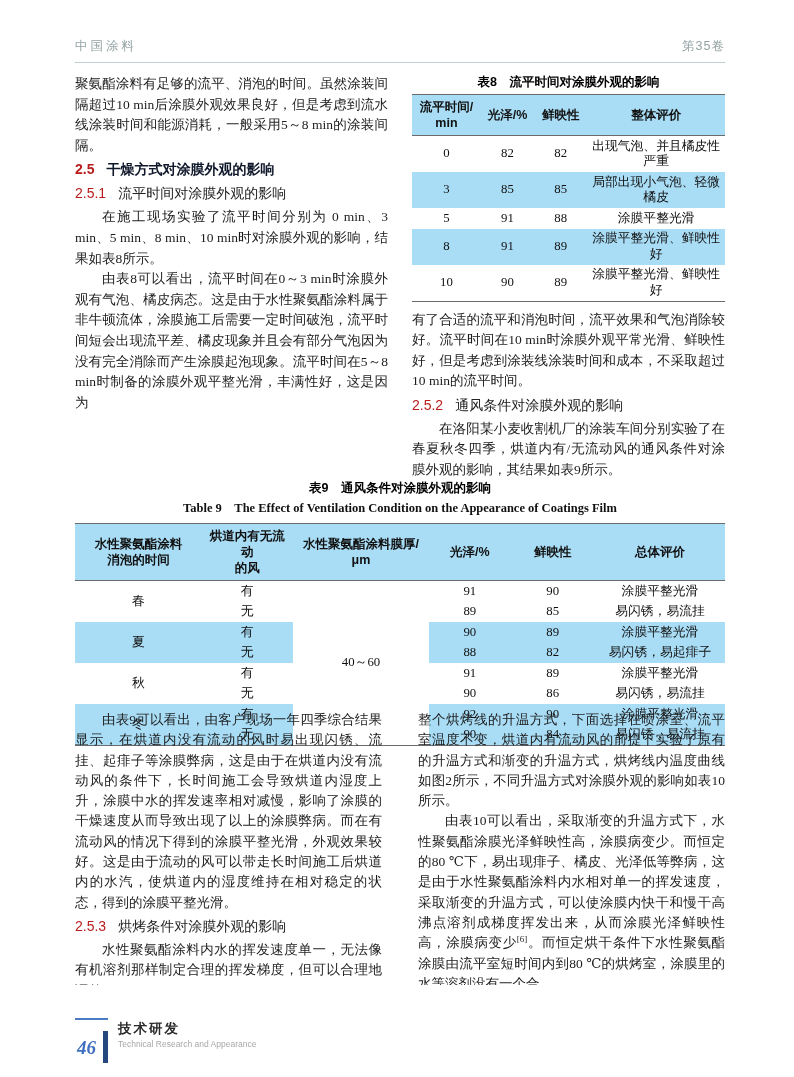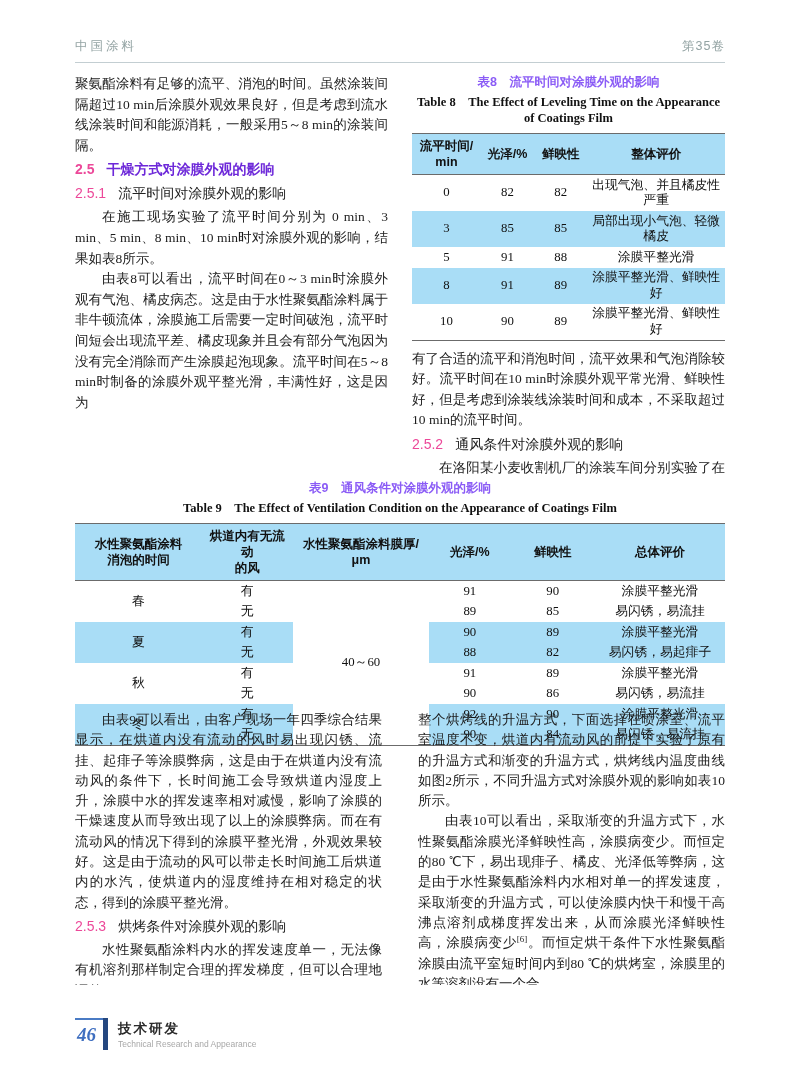--- a/index.html
+++ b/index.html
@@ -17,55 +17,55 @@
     font-size:12.5px;color:#93a3a3;letter-spacing:3px;
     border-bottom:1px solid #c3ced2;padding-bottom:7px;
   }
   .page-header .vol{letter-spacing:1px;}
   
   .block{position:absolute;left:75px;width:650px;}
   .top-row{top:74px;display:flex;gap:24px;height:402px;overflow:hidden;}
   .t9-block{top:480px;}
   .bottom-row{top:710px;display:flex;gap:36px;height:275px;overflow:hidden;}
   .col{width:313px;overflow:hidden;}
-  p{margin:0;font-size:13.5px;line-height:20.6px;text-align:justify;text-indent:2em;font-family:Liberation Serif, serif;}
+  p{margin:0;font-size:13.5px;line-height:20.6px;text-align:justify;text-indent:2em;}
   p.noindent{text-indent:0;}
   .bottom-row p{line-height:20.3px;}
   sup.ref{font-size:9px;line-height:0;}
   
   .sec-h{margin:3px 0 3px 0;font-family:"Liberation Sans","DejaVu Sans",sans-serif;
     font-size:14px;font-weight:600;line-height:21px;}
-  .sec-h .num{color:#ec4899;margin-right:12px;}
+  .sec-h .num{color:#b91c1c;margin-right:12px;}
   .sec-h.lvl2{font-weight:500;}
   .sec-h.lvl2 .title{color:#222;}
-  .sec-h.lvl1 .title{color:#6d28d9;}
+  .sec-h.lvl1 .title{color:#0f172a;}
   
   .cap-zh{font-family:"Liberation Sans","DejaVu Sans",sans-serif;
-    font-size:12.5px;font-weight:700;text-align:center;margin:0 0 3px 0;color:#8b5cf6;}
+    font-size:12.5px;font-weight:700;text-align:center;margin:0 0 3px 0;color:#000000;}
   .cap-en{font-family:"Liberation Serif","DejaVu Serif",serif;
     font-size:12.5px;font-weight:700;text-align:center;margin:0 0 7px 0;color:#111;line-height:16px;}
   
   table{border-collapse:collapse;width:100%;
     border-top:1.5px solid #6b6b6b;border-bottom:1.5px solid #6b6b6b;}
   th{
     font-family:"Liberation Sans","DejaVu Sans",sans-serif;
     font-size:12.5px;font-weight:600;color:#111;
     background:#a9ddf6;border-bottom:1.2px solid #6b6b6b;
     padding:4px 2px;text-align:center;white-space:pre-line;line-height:16px;
     vertical-align:middle;
   }
   td{
     font-size:12.8px;text-align:center;padding:2.5px 2px;line-height:15.5px;
     vertical-align:middle;color:#111;
   }
   tr.hl td{background:#a9ddf6;}
   td.thk{background:#ffffff;}
   
   .footer{position:absolute;left:75px;top:1018px;display:flex;align-items:flex-start;}
-  .pagenum-wrap{display:flex;align-items:stretch;border-top:2px solid #4a7bc4;padding-top:1px;}
+  .pagenum-wrap{display:flex;align-items:stretch;border-top:2px solid #4a7bc4;padding-top:14px;}
   .pagenum{
     font-family:"Liberation Serif","DejaVu Serif",serif;
     font-style:italic;font-weight:700;font-size:19px;color:#3f6fc0;
     padding:2px 7px 2px 2px;line-height:24px;
   }
   .pagenum-bar{width:5px;background:#24477f;height:32px;margin-top:-3px;}
   .footer-text{margin-left:10px;padding-top:2px;}
   .footer-zh{font-family:"Liberation Sans","DejaVu Sans",sans-serif;
     font-size:13.5px;font-weight:700;color:#2b2b2b;letter-spacing:2px;}
   .footer-en{font-family:"Liberation Sans","DejaVu Sans",sans-serif;
@@ -85,21 +85,20 @@
     <div class="col">
       <p class="noindent">聚氨酯涂料有足够的流平、消泡的时间。虽然涂装间隔超过10 min后涂膜外观效果良好，但是考虑到流水线涂装时间和能源消耗，一般采用5～8 min的涂装间隔。</p>
       <h3 class="sec-h lvl1"><span class="num">2.5</span><span class="title">干燥方式对涂膜外观的影响</span></h3>
       <h3 class="sec-h lvl2"><span class="num">2.5.1</span><span class="title">流平时间对涂膜外观的影响</span></h3>
       <p>在施工现场实验了流平时间分别为 0 min、3 min、5 min、8 min、10 min时对涂膜外观的影响，结果如表8所示。</p>
       <p>由表8可以看出，流平时间在0～3 min时涂膜外观有气泡、橘皮病态。这是由于水性聚氨酯涂料属于非牛顿流体，涂膜施工后需要一定时间破泡，流平时间短会出现流平差、橘皮现象并且会有部分气泡因为没有完全消除而产生涂膜起泡现象。流平时间在5～8 min时制备的涂膜外观平整光滑，丰满性好，这是因为</p>
     </div>
 
     <div class="col">
       <div class="cap-zh">表8　流平时间对涂膜外观的影响</div>
-      <div class="cap-en">Table 8　The Effect of Leveling Time on the Appearance of Coatings Film</div>
       <table>
         <colgroup>
             <col style="width:22%">
             <col style="width:17%">
             <col style="width:17%">
             <col style="width:44%">
           </colgroup>
         <thead>
           <tr>
             <th>流平时间/

